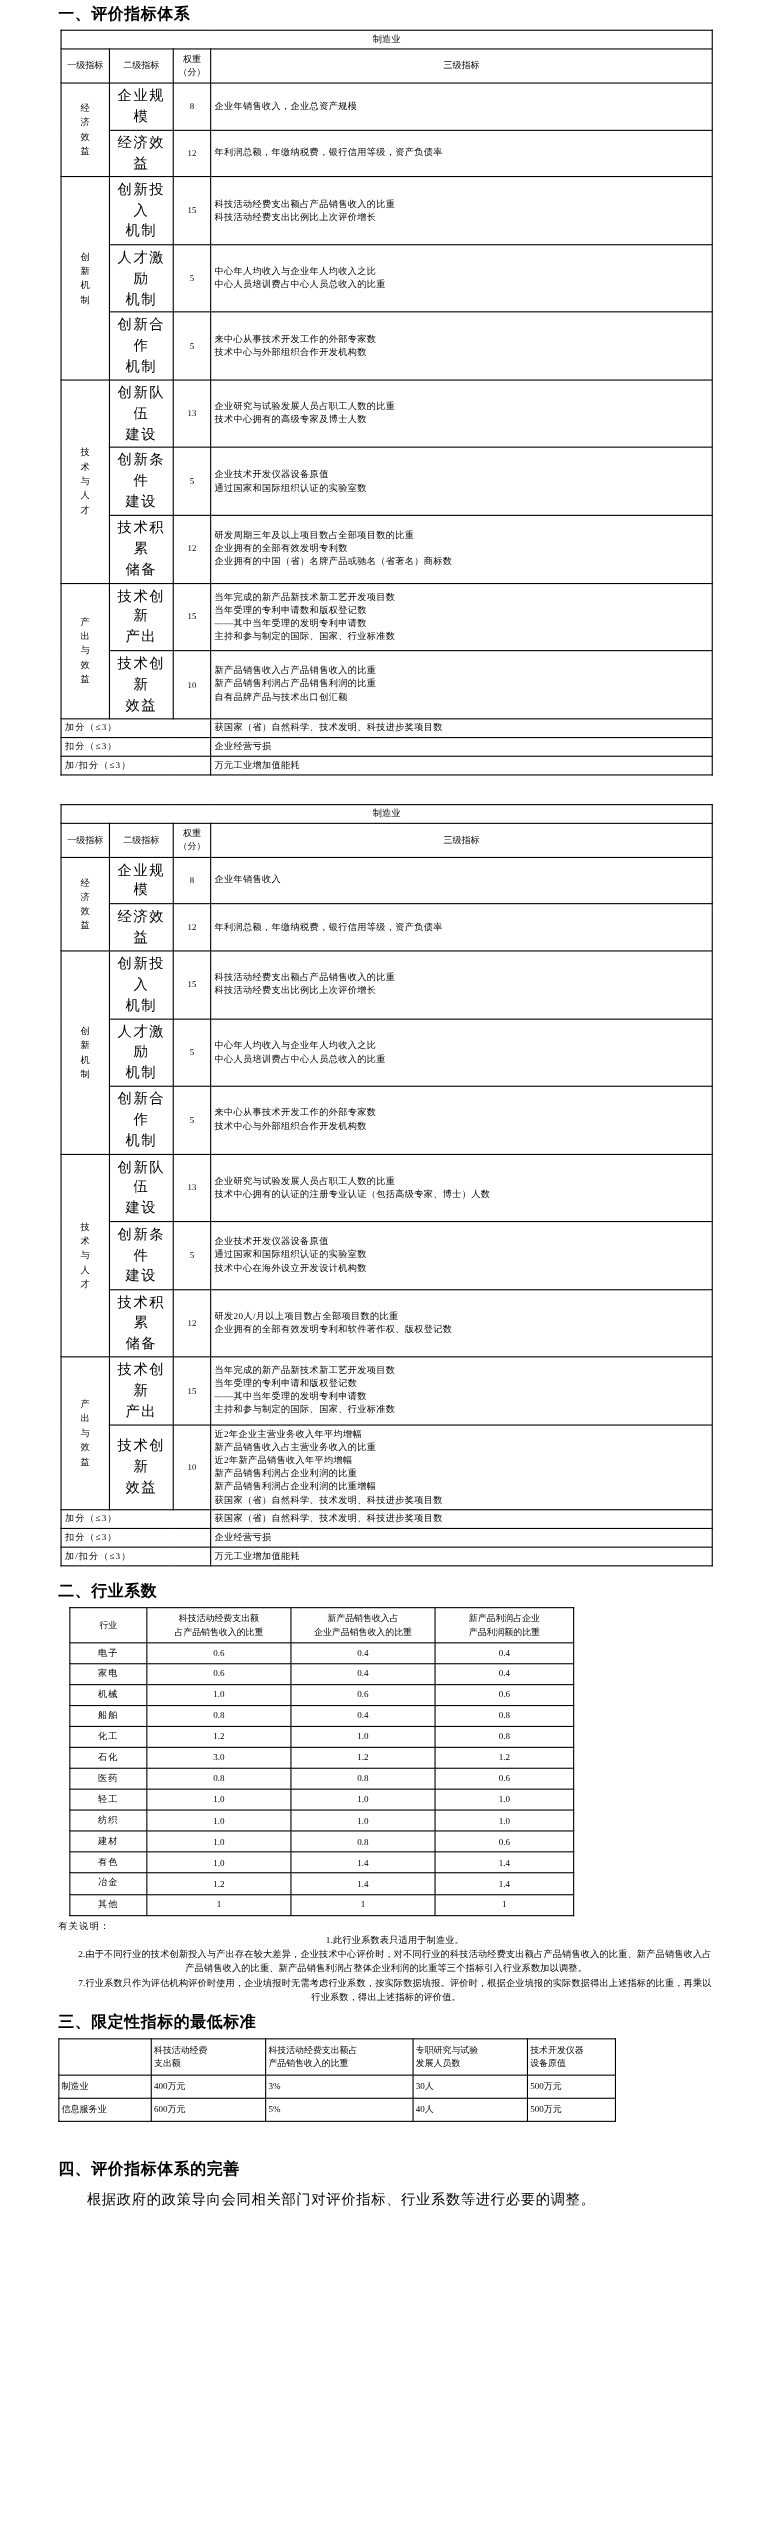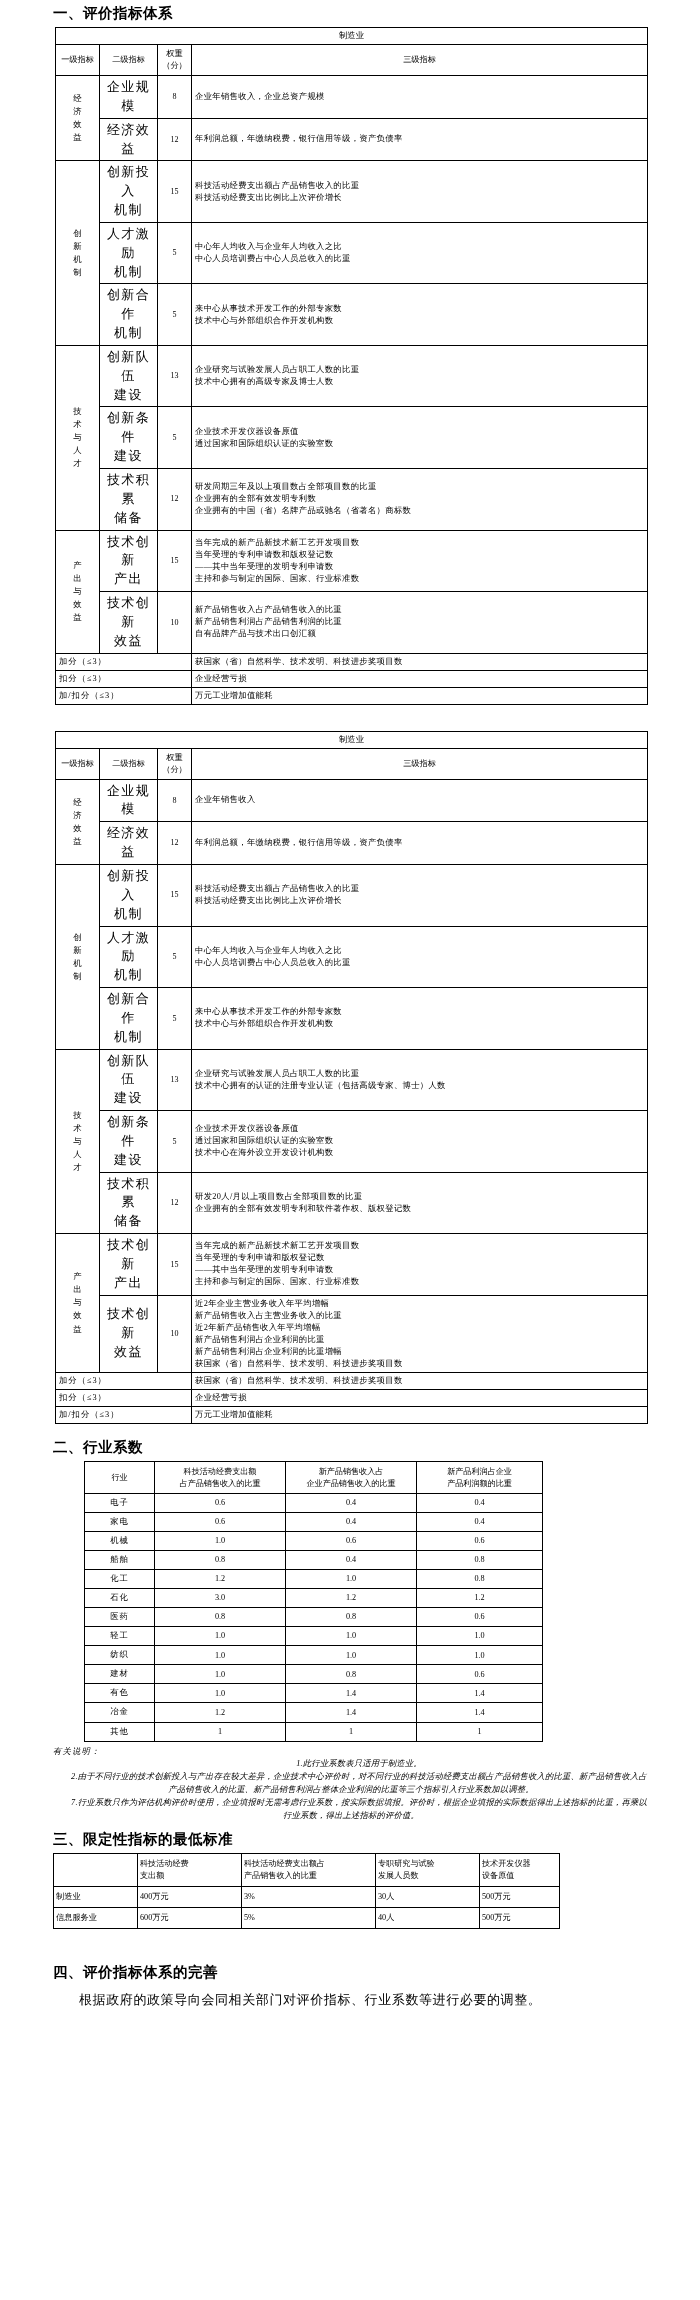--- a/index.html
+++ b/index.html
@@ -47,31 +47,31 @@
   .addrow td{font-size:8.3px;}
   .addrow .lab{letter-spacing:1px;}
 
   
   col.c1{width:44px;}
   col.c2{width:58px;}
   col.c3{width:34px;}
   col.c4{width:456px;}
 
   
-  .coef-tbl{width:458px;border:1.2px solid #000;table-layout:fixed;margin-left:84px;padding-left:32px;}
+  .coef-tbl{width:458px;border:1.2px solid #000;table-layout:fixed;margin-left:63px;padding-left:32px;}
   .coef-tbl td{border:0.8px solid #000;text-align:center;font-size:8.2px;padding:3px 2px;}
   .coef-tbl td.hd{font-size:8.1px;line-height:1.45;padding:4px 3px;}
   .coef-tbl td.ind{font-size:8.3px;letter-spacing:1px;}
   col.k1{width:70px;}
   col.k2{width:131px;}
   col.k3{width:131px;}
   col.k4{width:126px;}
 
   
-  .notes{margin:4px 0 0 53px;width:596px;font-size:8.3px;line-height:1.55;letter-spacing:.2px;font-style:italic;}
+  .notes{margin:4px 0 0 53px;width:596px;font-size:8.3px;line-height:1.55;letter-spacing:.2px;}
   .notes .t{letter-spacing:1.2px;}
   .notes p{margin:0;text-indent:0;}
   .notes p.ind{text-indent:16px;text-align:center;}
 
   
   .min-tbl{width:506px;border:1.2px solid #000;table-layout:fixed;margin-left:53px;}
   .min-tbl td{border:0.8px solid #000;text-align:left;font-size:8.2px;padding:4px 2px;}
   .min-tbl td.hd{line-height:1.5;font-size:8.1px;}
   col.m1{width:84px;}
   col.m2{width:104px;}

